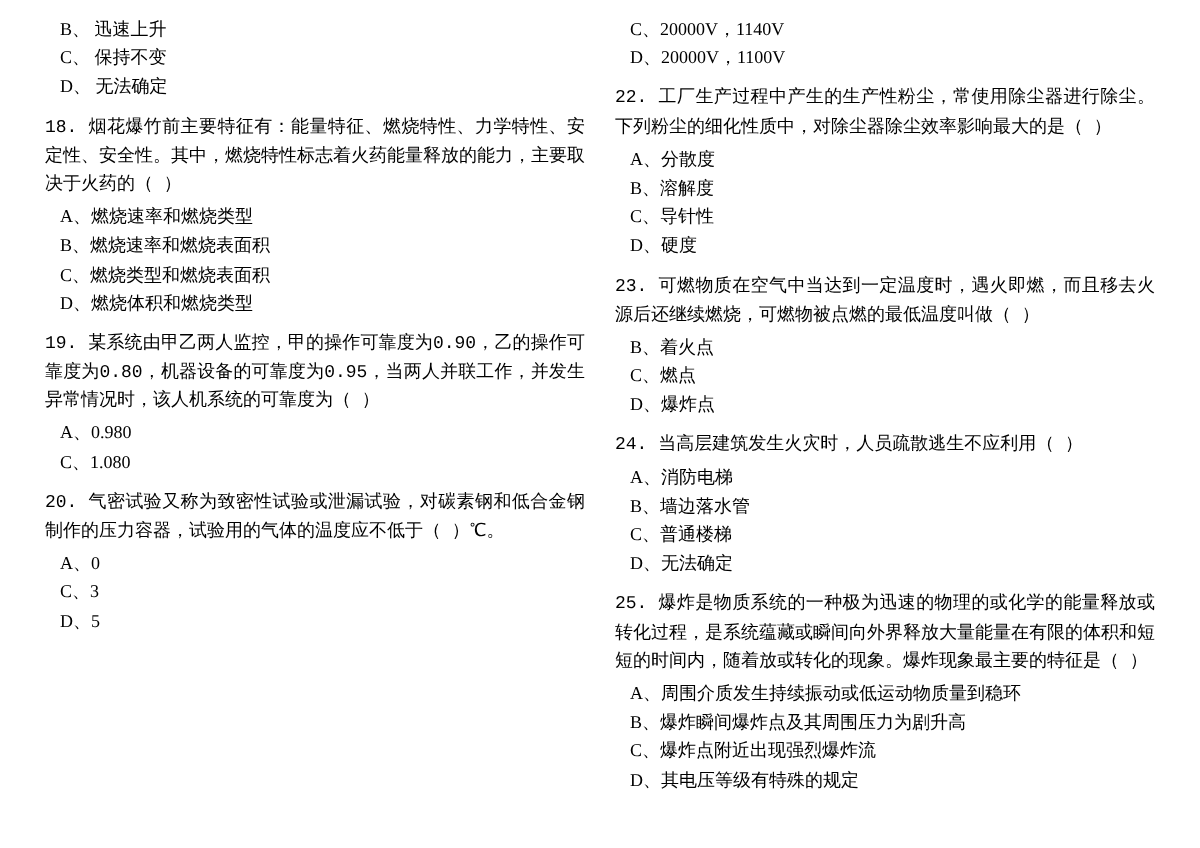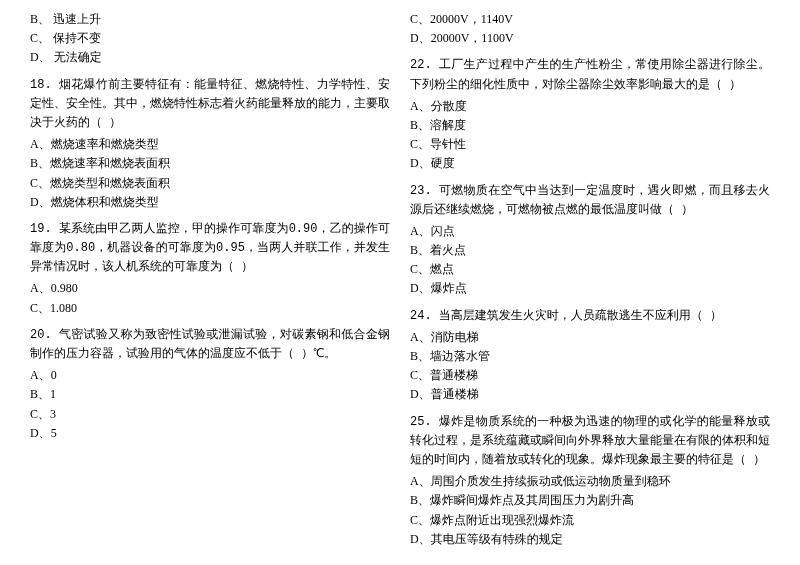--- a/index.html
+++ b/index.html
@@ -32,21 +32,21 @@
       margin-bottom: 8px;
       line-height: 1.6;
     }
     .question-text {
       text-indent: 0;
       text-align: justify;
       margin-bottom: 2px;
       font-family: Liberation Mono, monospace;
     }
     .options {
-      margin-left: 0;
+      margin-left: 10px;
       font-family: Liberation Serif, serif;
     }
     .option-row {
       line-height: 1.6;
     }
   </style>
 </head>
 <body>
 
 <div class="page-container">
@@ -86,21 +86,20 @@
         <div class="options">
           <div class="option-row">A、0.980</div>
           <div class="option-row">C、1.080</div>
         </div>
       </div>
 
       <div class="question-block">
         <div class="question-text">20. 气密试验又称为致密性试验或泄漏试验，对碳素钢和低合金钢制作的压力容器，试验用的气体的温度应不低于（  ）℃。</div>
         <div class="options">
           <div class="option-row">A、0</div>
-          <div class="option-row">B、1</div>
           <div class="option-row">C、3</div>
           <div class="option-row">D、5</div>
         </div>
       </div>
 
 
     </div>
 
     <div class="column">
 
@@ -117,34 +116,33 @@
           <div class="option-row">A、分散度</div>
           <div class="option-row">B、溶解度</div>
           <div class="option-row">C、导针性</div>
           <div class="option-row">D、硬度</div>
         </div>
       </div>
 
       <div class="question-block">
         <div class="question-text">23. 可燃物质在空气中当达到一定温度时，遇火即燃，而且移去火源后还继续燃烧，可燃物被点燃的最低温度叫做（  ）</div>
         <div class="options">
-          <div class="option-row">A、闪点</div>
           <div class="option-row">B、着火点</div>
           <div class="option-row">C、燃点</div>
           <div class="option-row">D、爆炸点</div>
         </div>
       </div>
 
       <div class="question-block">
         <div class="question-text">24. 当高层建筑发生火灾时，人员疏散逃生不应利用（  ）</div>
         <div class="options">
           <div class="option-row">A、消防电梯</div>
           <div class="option-row">B、墙边落水管</div>
           <div class="option-row">C、普通楼梯</div>
-          <div class="option-row">D、普通楼梯</div>
+          <div class="option-row">D、无法确定</div>
         </div>
       </div>
 
       <div class="question-block">
         <div class="question-text">25. 爆炸是物质系统的一种极为迅速的物理的或化学的能量释放或转化过程，是系统蕴藏或瞬间向外界释放大量能量在有限的体积和短短的时间内，随着放或转化的现象。爆炸现象最主要的特征是（  ）</div>
         <div class="options">
           <div class="option-row">A、周围介质发生持续振动或低运动物质量到稳环</div>
           <div class="option-row">B、爆炸瞬间爆炸点及其周围压力为剧升高</div>
           <div class="option-row">C、爆炸点附近出现强烈爆炸流</div>
           <div class="option-row">D、其电压等级有特殊的规定</div>

